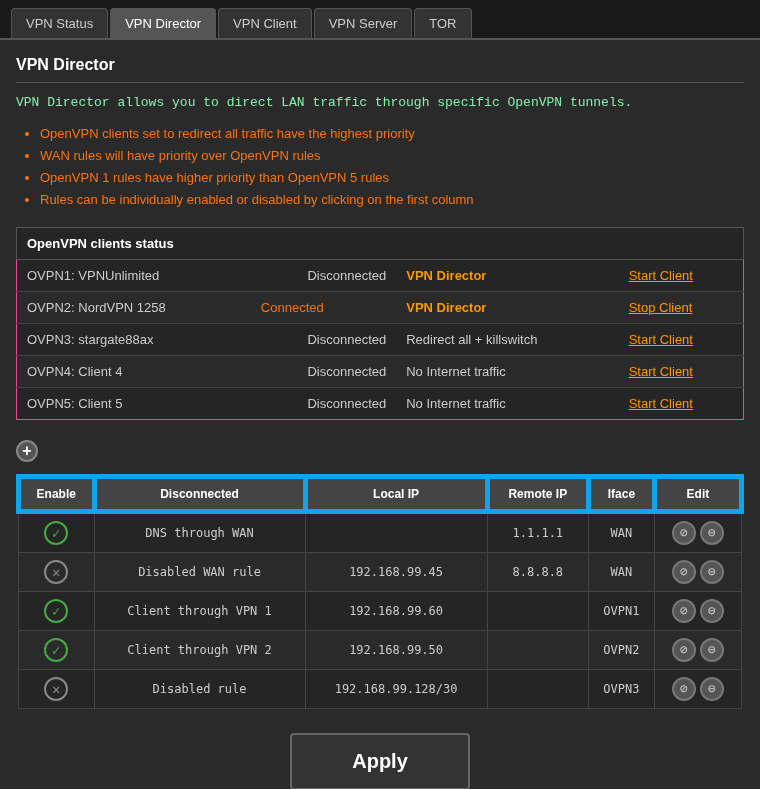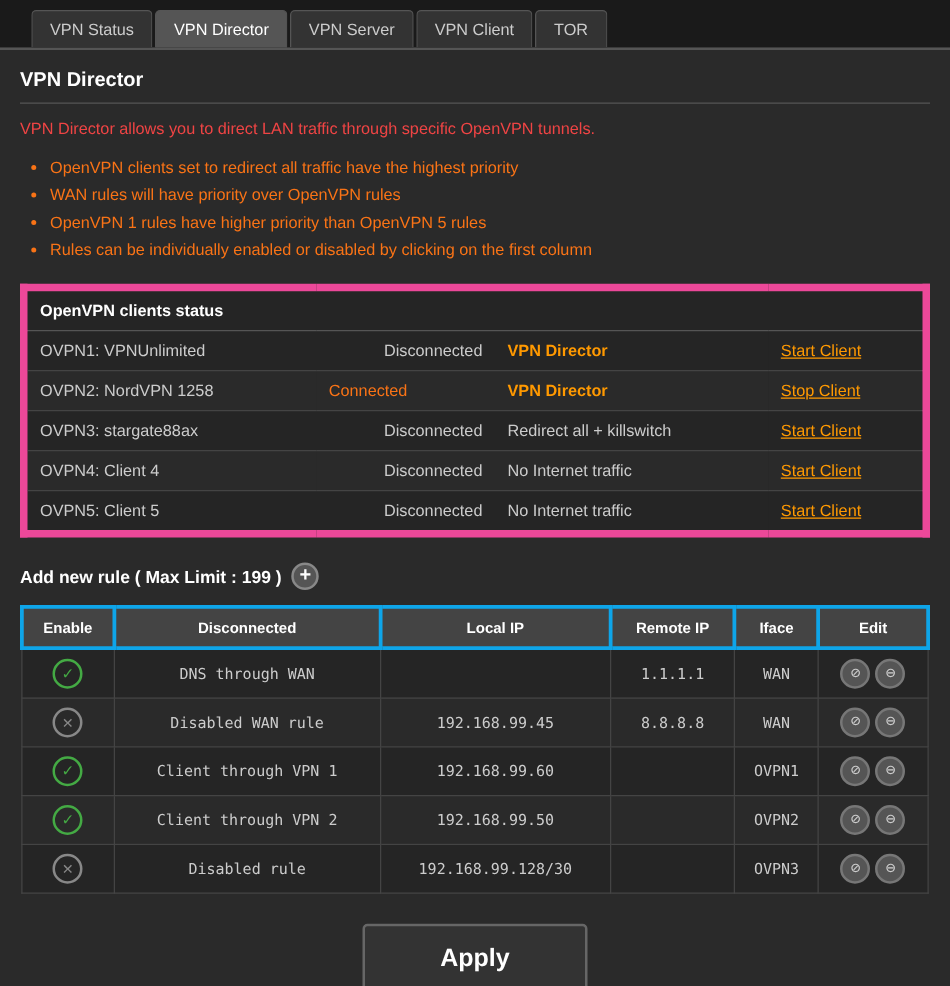--- a/index.html
+++ b/index.html
@@ -8,21 +8,21 @@
       font-family: Arial, sans-serif;
       font-size: 13px;
       color: #ccc;
       width: 760px;
     }
 
     
     .tabs {
       display: flex;
       background: #1a1a1a;
-      padding: 8px 8px 0 25px;
+      padding: 8px 8px 0 11px;
       gap: 2px;
     }
     .tab {
       padding: 7px 14px;
       cursor: pointer;
       border-radius: 4px 4px 0 0;
       font-size: 13px;
       color: #ccc;
       background: #333;
       border: 1px solid #555;
@@ -43,23 +43,24 @@
     .page-title {
       font-size: 16px;
       font-weight: bold;
       color: #fff;
       margin-bottom: 10px;
       padding-bottom: 8px;
       border-bottom: 1px solid #555;
     }
 
     .description {
-      color: #ef4444;
+      color: #86efac;
       margin-bottom: 10px;
       line-height: 1.5;
+      font-family: Liberation Mono, monospace;
     }
 
     .bullet-list {
       list-style: disc;
       padding-left: 24px;
       margin-bottom: 16px;
       line-height: 1.7;
       color: #f97316;
     }
 
@@ -69,21 +70,21 @@
       color: #fff;
       font-weight: bold;
       padding: 7px 10px;
       border: 1px solid #555;
     }
 
     .status-table {
       width: 100%;
       border-collapse: collapse;
       margin-bottom: 20px;
-      border: 6px solid #ec4899;
+      border: 1px solid #ec4899;
     }
     .status-table tr {
       border-bottom: 1px solid #444;
     }
     .status-table tr:last-child {
       border-bottom: none;
     }
     .status-table td {
       padding: 8px 10px;
       vertical-align: middle;
@@ -126,21 +127,21 @@
     .rules-table {
       width: 100%;
       border-collapse: collapse;
       margin-bottom: 16px;
     }
     .rules-table th {
       background: #444;
       color: #fff;
       padding: 8px 6px;
       text-align: center;
-      border: 3px solid #0ea5e9;
+      border: 5px solid #0ea5e9;
       font-size: 12px;
     }
     .rules-table td {
       padding: 7px 6px;
       text-align: center;
       border: 1px solid #444;
       vertical-align: middle;
       font-family: monospace;
       font-size: 12px;
     }
@@ -202,22 +203,22 @@
       cursor: pointer;
       border-radius: 4px;
     }
   </style>
 </head>
 <body>
 
 <div class="tabs">
   <div class="tab">VPN Status</div>
   <div class="tab active">VPN Director</div>
+  <div class="tab">VPN Client</div>
   <div class="tab">VPN Server</div>
-  <div class="tab">VPN Client</div>
   <div class="tab">TOR</div>
 </div>
 
 <div class="content">
 
   <div class="page-title">VPN Director</div>
 
   <p class="description">VPN Director allows you to direct LAN traffic through specific OpenVPN tunnels.</p>
 
   <ul class="bullet-list">
@@ -261,21 +262,20 @@
         <tr>
     <td>OVPN5: Client 5</td>
     <td class="status-disconnected">Disconnected</td>
     <td class="">No Internet traffic</td>
     <td><a class="action-link">Start Client</a></td>
   </tr>
       </tbody>
   </table>
 
   <div class="add-rule-row">
-    <span>Add new rule ( Max Limit : 199 )</span>
     <div class="add-btn">+</div>
   </div>
 
   <table class="rules-table">
     <thead>
       <tr>
         <th>Enable</th>
         <th>Disconnected</th>
         <th>Local IP</th>
         <th>Remote IP</th>

